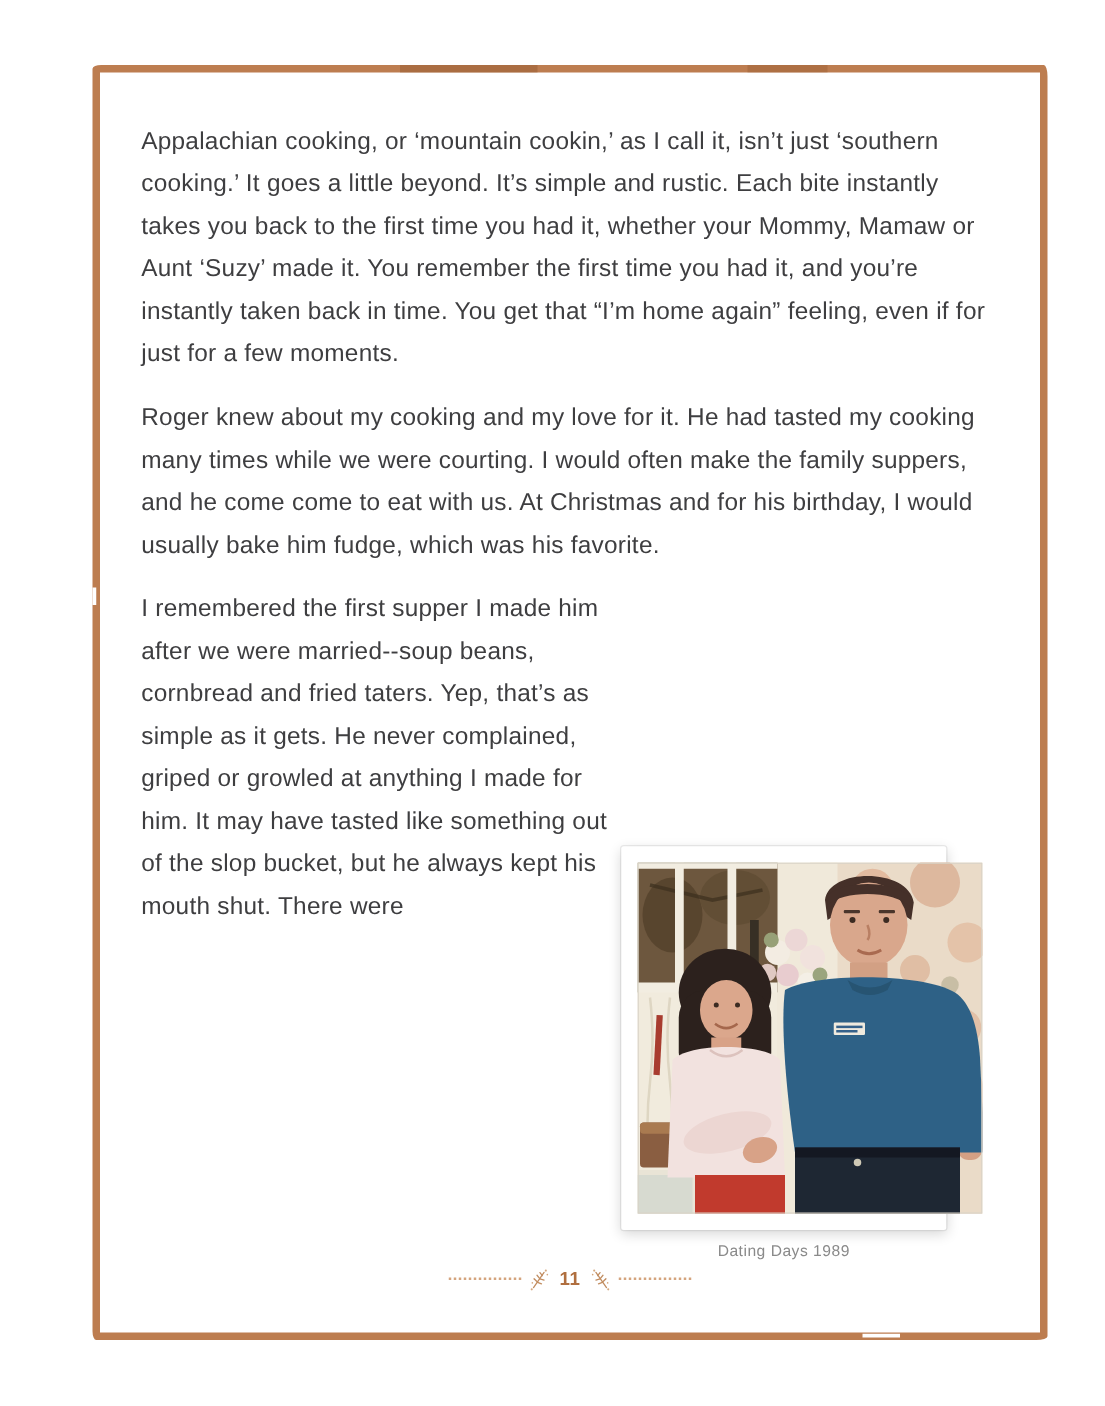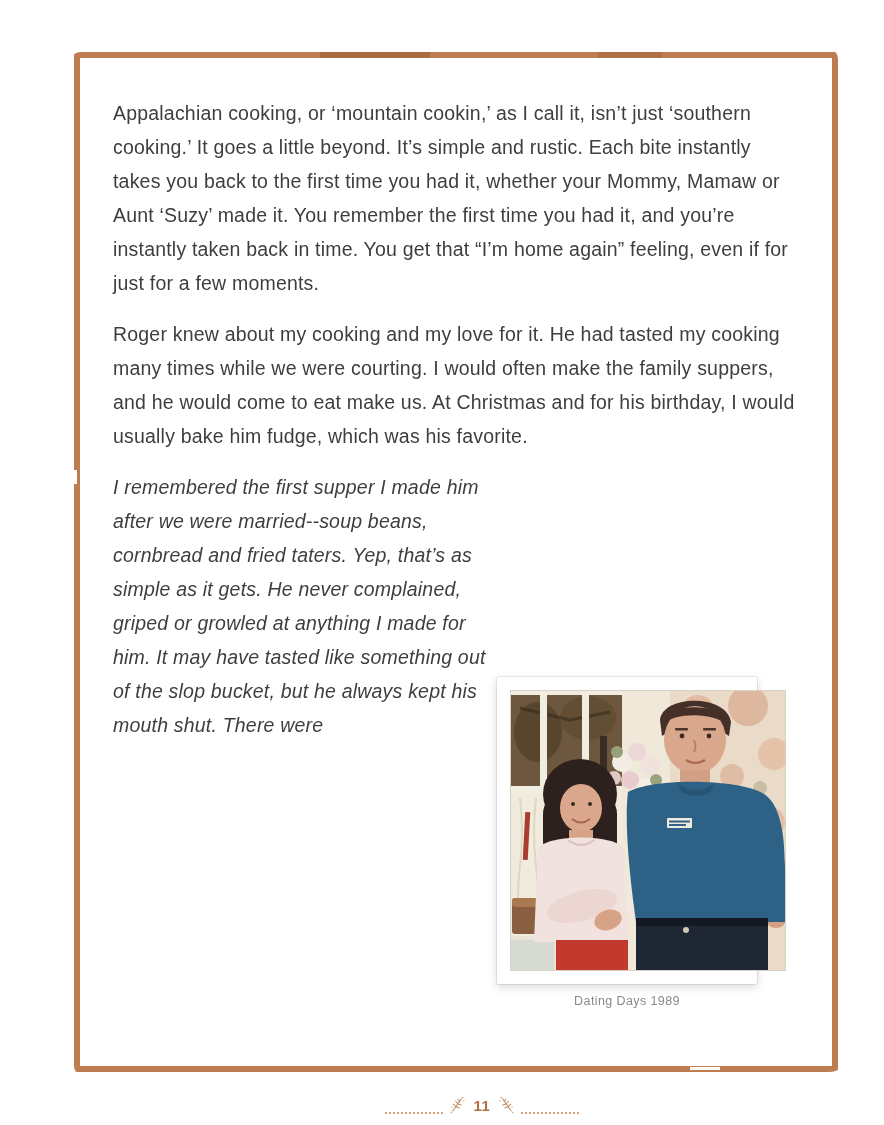--- a/index.html
+++ b/index.html
@@ -19,38 +19,38 @@
   .tick-gap-bottom { left: 690px; top: 1067px; width: 30px; height: 3px; background: #fff; }
   .tick-gap-left { left: 74px; top: 470px; width: 3px; height: 14px; background: #fff; }
 
   
   .text-block { position: absolute; left: 113px; top: 96px; width: 684px; }
   .para {
     margin: 0 0 17px 0;
     font-size: 19.5px; line-height: 34px; letter-spacing: 0.2px;
     color: #3e3e40;
   }
-  .para.narrow { width: 380px; font-style: italic; }
+  .para.narrow { width: 380px; }
 
   
   .photo { position: absolute; left: 497px; top: 677px; width: 260px; margin: 0; }
   .photo-frame {
     background: #ffffff; padding: 13px; border-radius: 2px;
     box-shadow: 0 3px 10px rgba(0,0,0,.16), 0 0 0 1px #ededed;
   }
   .photo-frame svg { display: block; width: 276px; height: 281px; }
   .photo-caption {
     margin-top: 10px; text-align: center;
     font-size: 12.5px; color: #8a8a8a; letter-spacing: .4px;
   }
 
   
   .footer {
-    position: absolute; left: 74px; top: 1088px; width: 764px; height: 26px;
-    display: flex; align-items: flex-end; justify-content: center; gap: 7px; margin-left: 26px;
+    position: absolute; left: 74px; top: 1010px; width: 764px; height: 26px;
+    display: flex; align-items: center; justify-content: center; gap: 7px;
   }
   .dotline { width: 58px; height: 0; border-top: 2px dotted #d4a47e; }
   .fern { display: inline-flex; }
   .fern-right { transform: scaleX(-1); }
   .pagenum {
     font-size: 15px; font-weight: 700; color: #b06f3f;
     letter-spacing: .5px; padding: 0 2px;
   }
 </style>
 </head>
@@ -59,21 +59,21 @@
 <div class="page">
 
   <div class="frame"></div>
   <div class="tick tick-dark1"></div>
   <div class="tick tick-dark2"></div>
   <div class="tick tick-gap-bottom"></div>
   <div class="tick tick-gap-left"></div>
 
   <main class="text-block">
     <p class="para">Appalachian cooking, or ‘mountain cookin,’ as I call it, isn’t just ‘southern cooking.’ It goes a little beyond. It’s simple and rustic. Each bite instantly takes you back to the first time you had it, whether your Mommy, Mamaw or Aunt ‘Suzy’ made it. You remember the first time you had it, and you’re instantly taken back in time. You get that “I’m home again” feeling, even if for just for a few moments.</p>
-    <p class="para">Roger knew about my cooking and my love for it. He had tasted my cooking many times while we were courting. I would often make the family suppers, and he would come to eat make us. At Christmas and for his birthday, I would usually bake him fudge, which was his favorite.</p>
+    <p class="para">Roger knew about my cooking and my love for it. He had tasted my cooking many times while we were courting. I would often make the family suppers, and he come come to eat with us. At Christmas and for his birthday, I would usually bake him fudge, which was his favorite.</p>
     <p class="para narrow">I remembered the first supper I made him after we were married--soup beans, cornbread and fried taters. Yep, that’s as simple as it gets. He never complained, griped or growled at anything I made for him. It may have tasted like something out of the slop bucket, but he always kept his mouth shut. There were</p>
   </main>
 
   <figure class="photo">
     <div class="photo-frame">
       <svg viewBox="0 0 276 281" preserveAspectRatio="none" xmlns="http://www.w3.org/2000/svg">
         <rect width="276" height="281" fill="#ece2d2"></rect>
 
         <rect x="138" width="138" height="281" fill="#eadbc8"></rect>
         <g opacity=".75">

